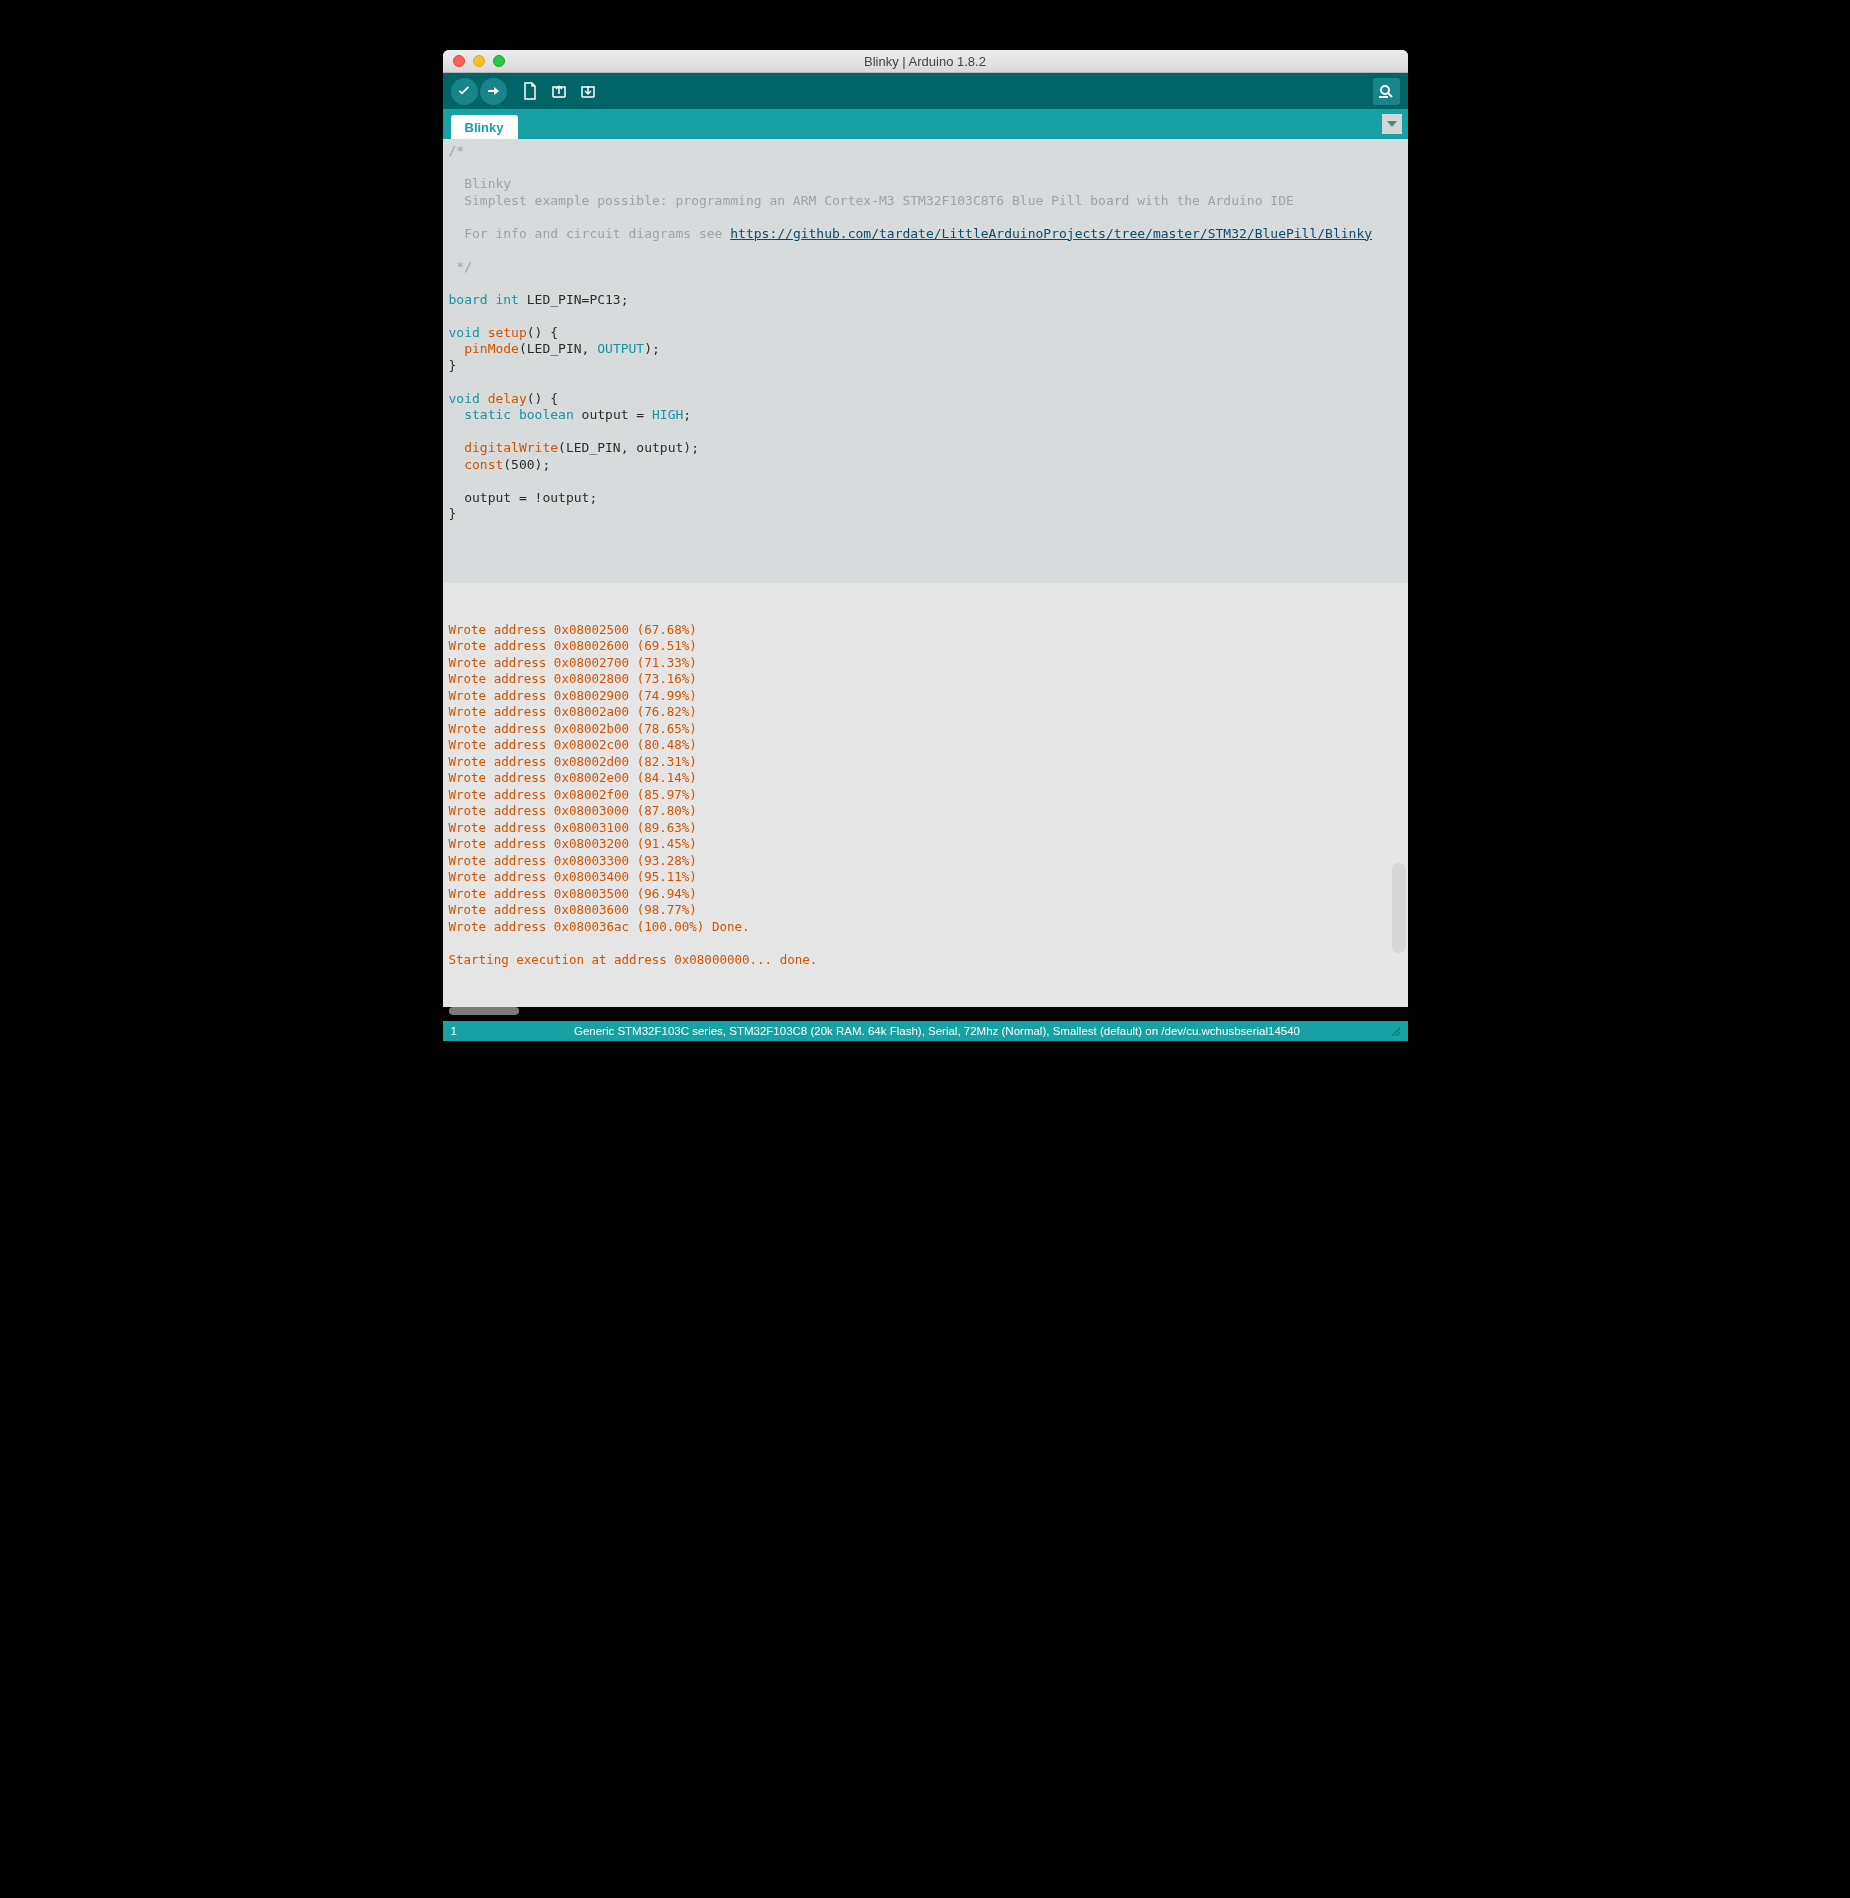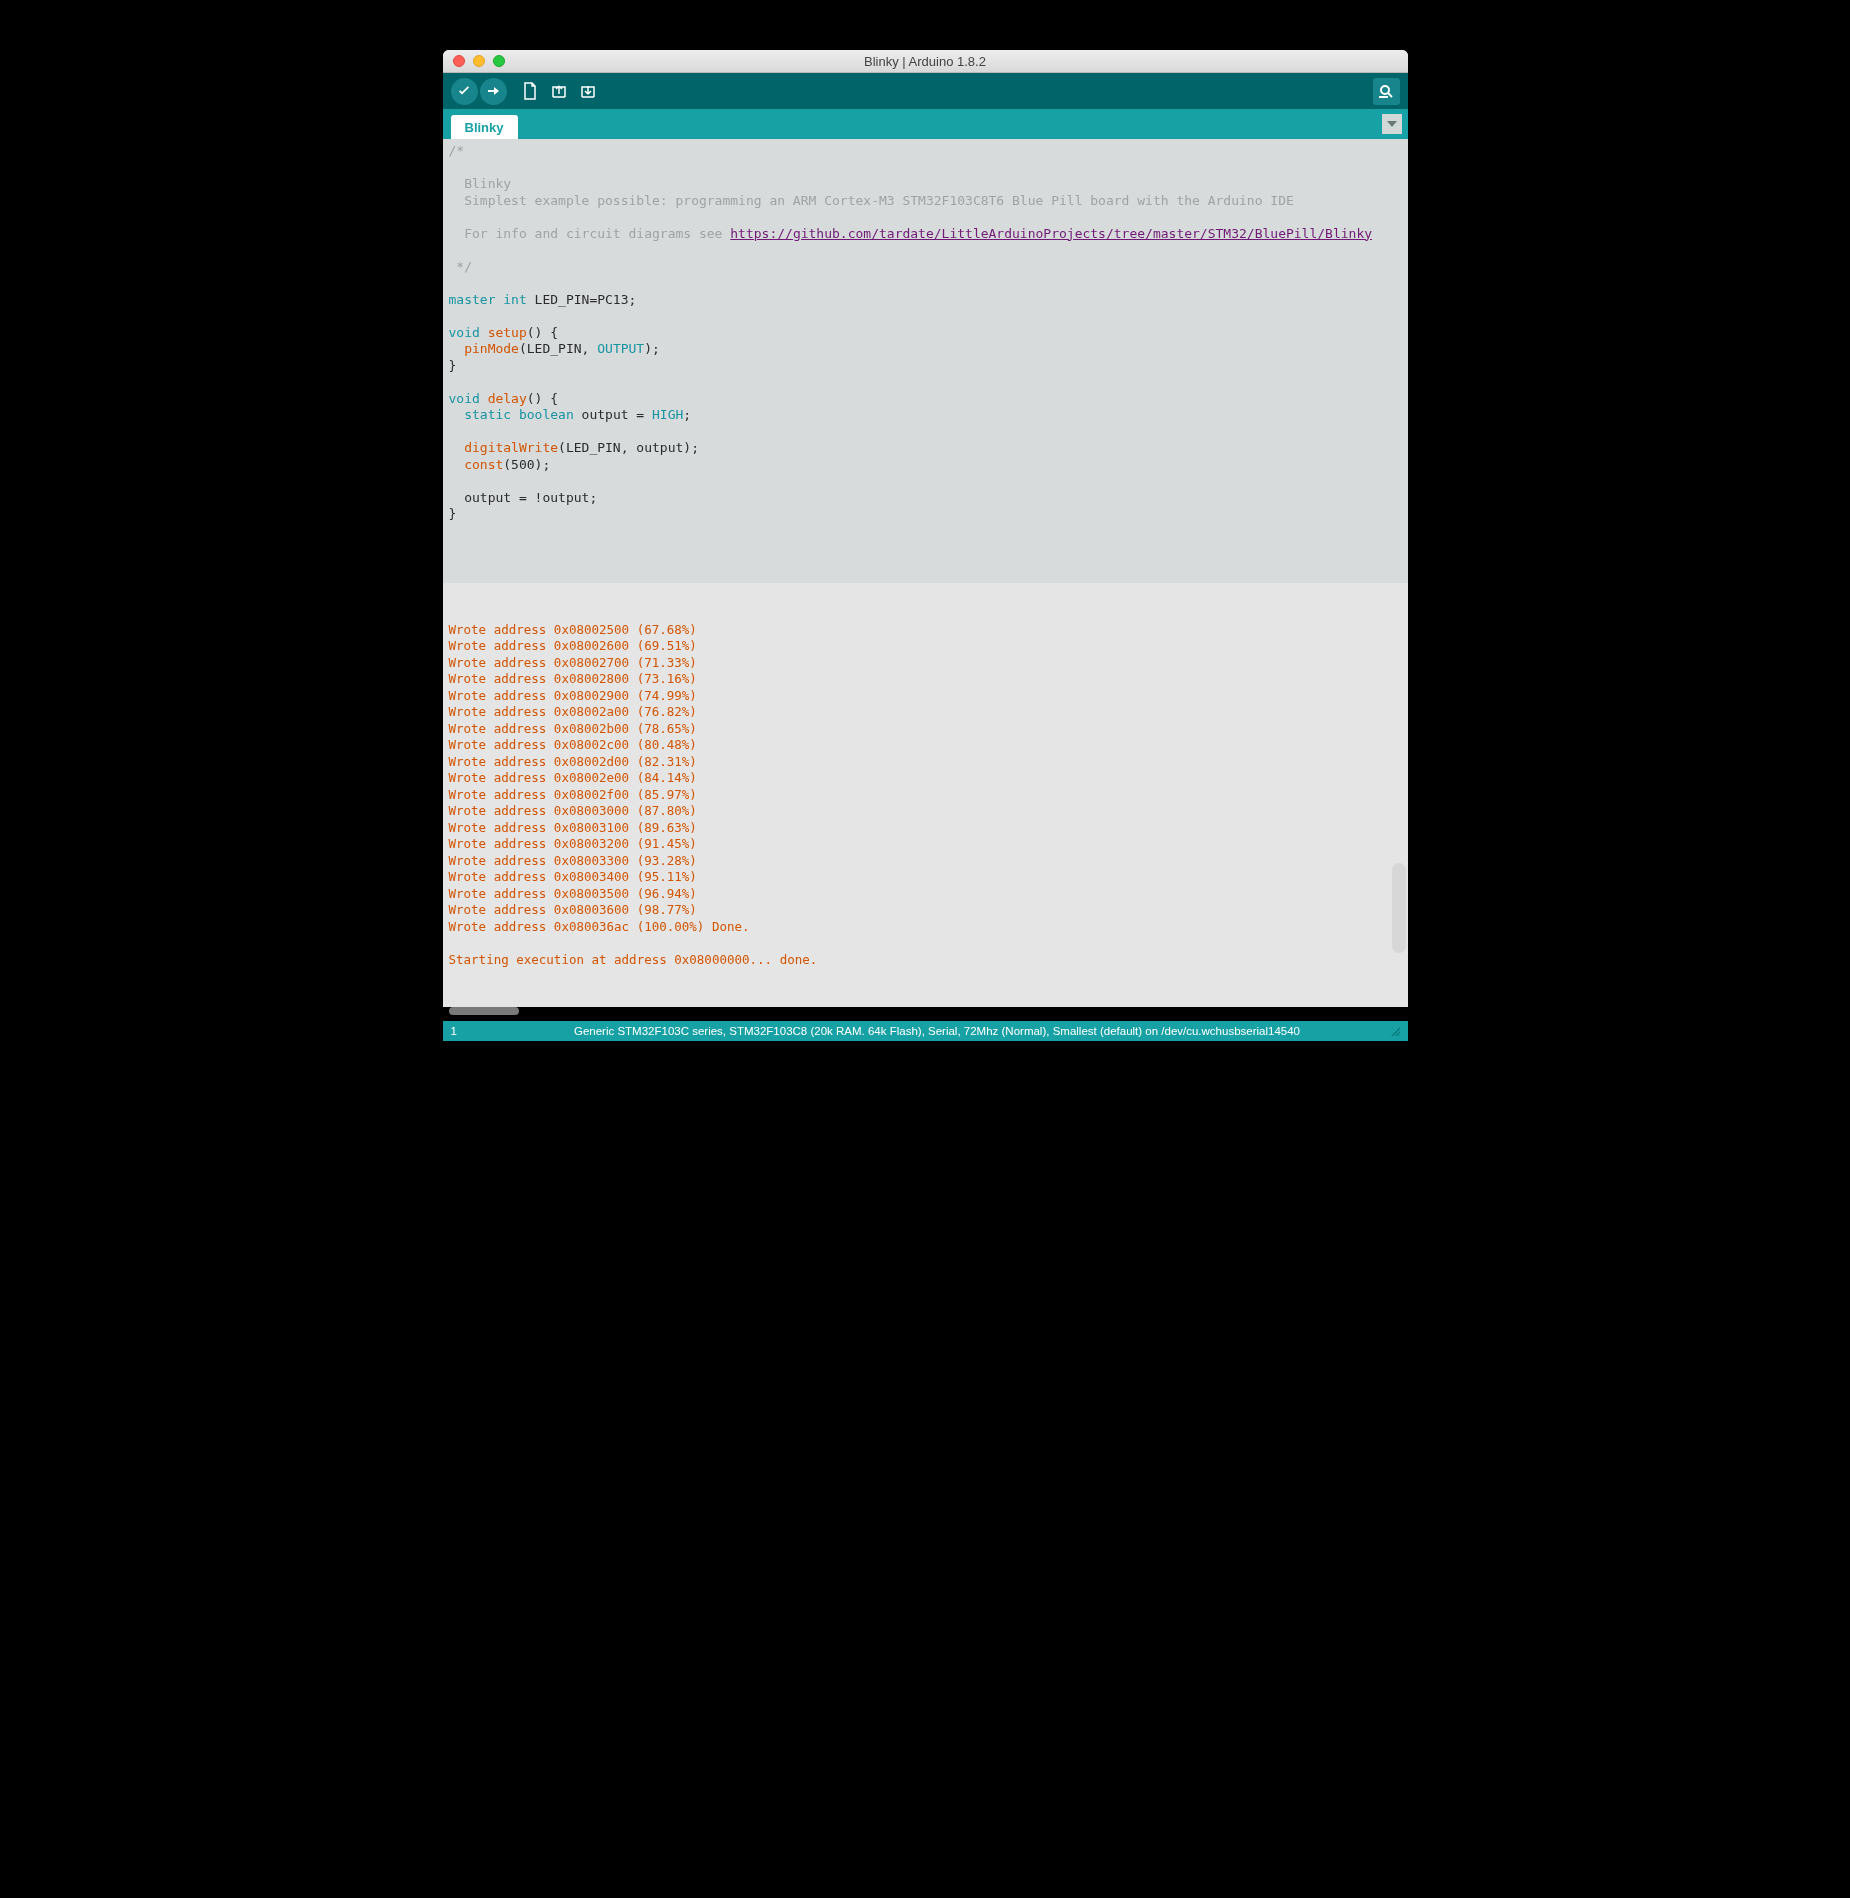--- a/index.html
+++ b/index.html
@@ -106,21 +106,21 @@
     line-height:16.5px;
     min-height:420px;
     white-space:pre;
     color:#2b2b2b;
     overflow:hidden;
   }
   .c-comment { color:#9ea3a3; }
   .c-kw { color:#1694a0; }
   .c-fn { color:#d35400; }
   .c-const { color:#1694a0; }
-  .c-link { color:#701a75; text-decoration:underline; }
+  .c-link { color:#0c4a6e; text-decoration:underline; }
   
   .status-msg {
     background:#17a1a5;
     color:#fff;
     padding:8px 10px;
     font-family: Menlo, Consolas, monospace;
     font-size:14px;
   }
   
   .console-wrap { background:#000; }
@@ -218,21 +218,21 @@
 
   <div class="editor"><span class="c-comment">/*</span>
 <span class="c-comment"></span>
 <span class="c-comment">  Blinky</span>
 <span class="c-comment">  Simplest example possible: programming an ARM Cortex-M3 STM32F103C8T6 Blue Pill board with the Arduino IDE</span>
 <span class="c-comment"></span>
 <span class="c-comment">  For info and circuit diagrams see </span><span class="c-link">https://github.com/tardate/LittleArduinoProjects/tree/master/STM32/BluePill/Blinky</span>
 <span class="c-comment"></span>
 <span class="c-comment"> */</span>
 
-<span class="c-kw">master</span> <span class="c-kw">int</span><span> LED_PIN=PC13;</span>
+<span class="c-kw">board</span> <span class="c-kw">int</span><span> LED_PIN=PC13;</span>
 
 <span class="c-kw">void</span> <span class="c-fn">setup</span><span>() {</span>
   <span class="c-fn">pinMode</span><span>(LED_PIN, </span><span class="c-const">OUTPUT</span><span>);</span>
 <span>}</span>
 
 <span class="c-kw">void</span> <span class="c-fn">delay</span><span>() {</span>
   <span class="c-kw">static</span> <span class="c-kw">boolean</span><span> output = </span><span class="c-const">HIGH</span><span>;</span>
 
   <span class="c-fn">digitalWrite</span><span>(LED_PIN, output);</span>
   <span class="c-fn">const</span><span>(500);</span>

